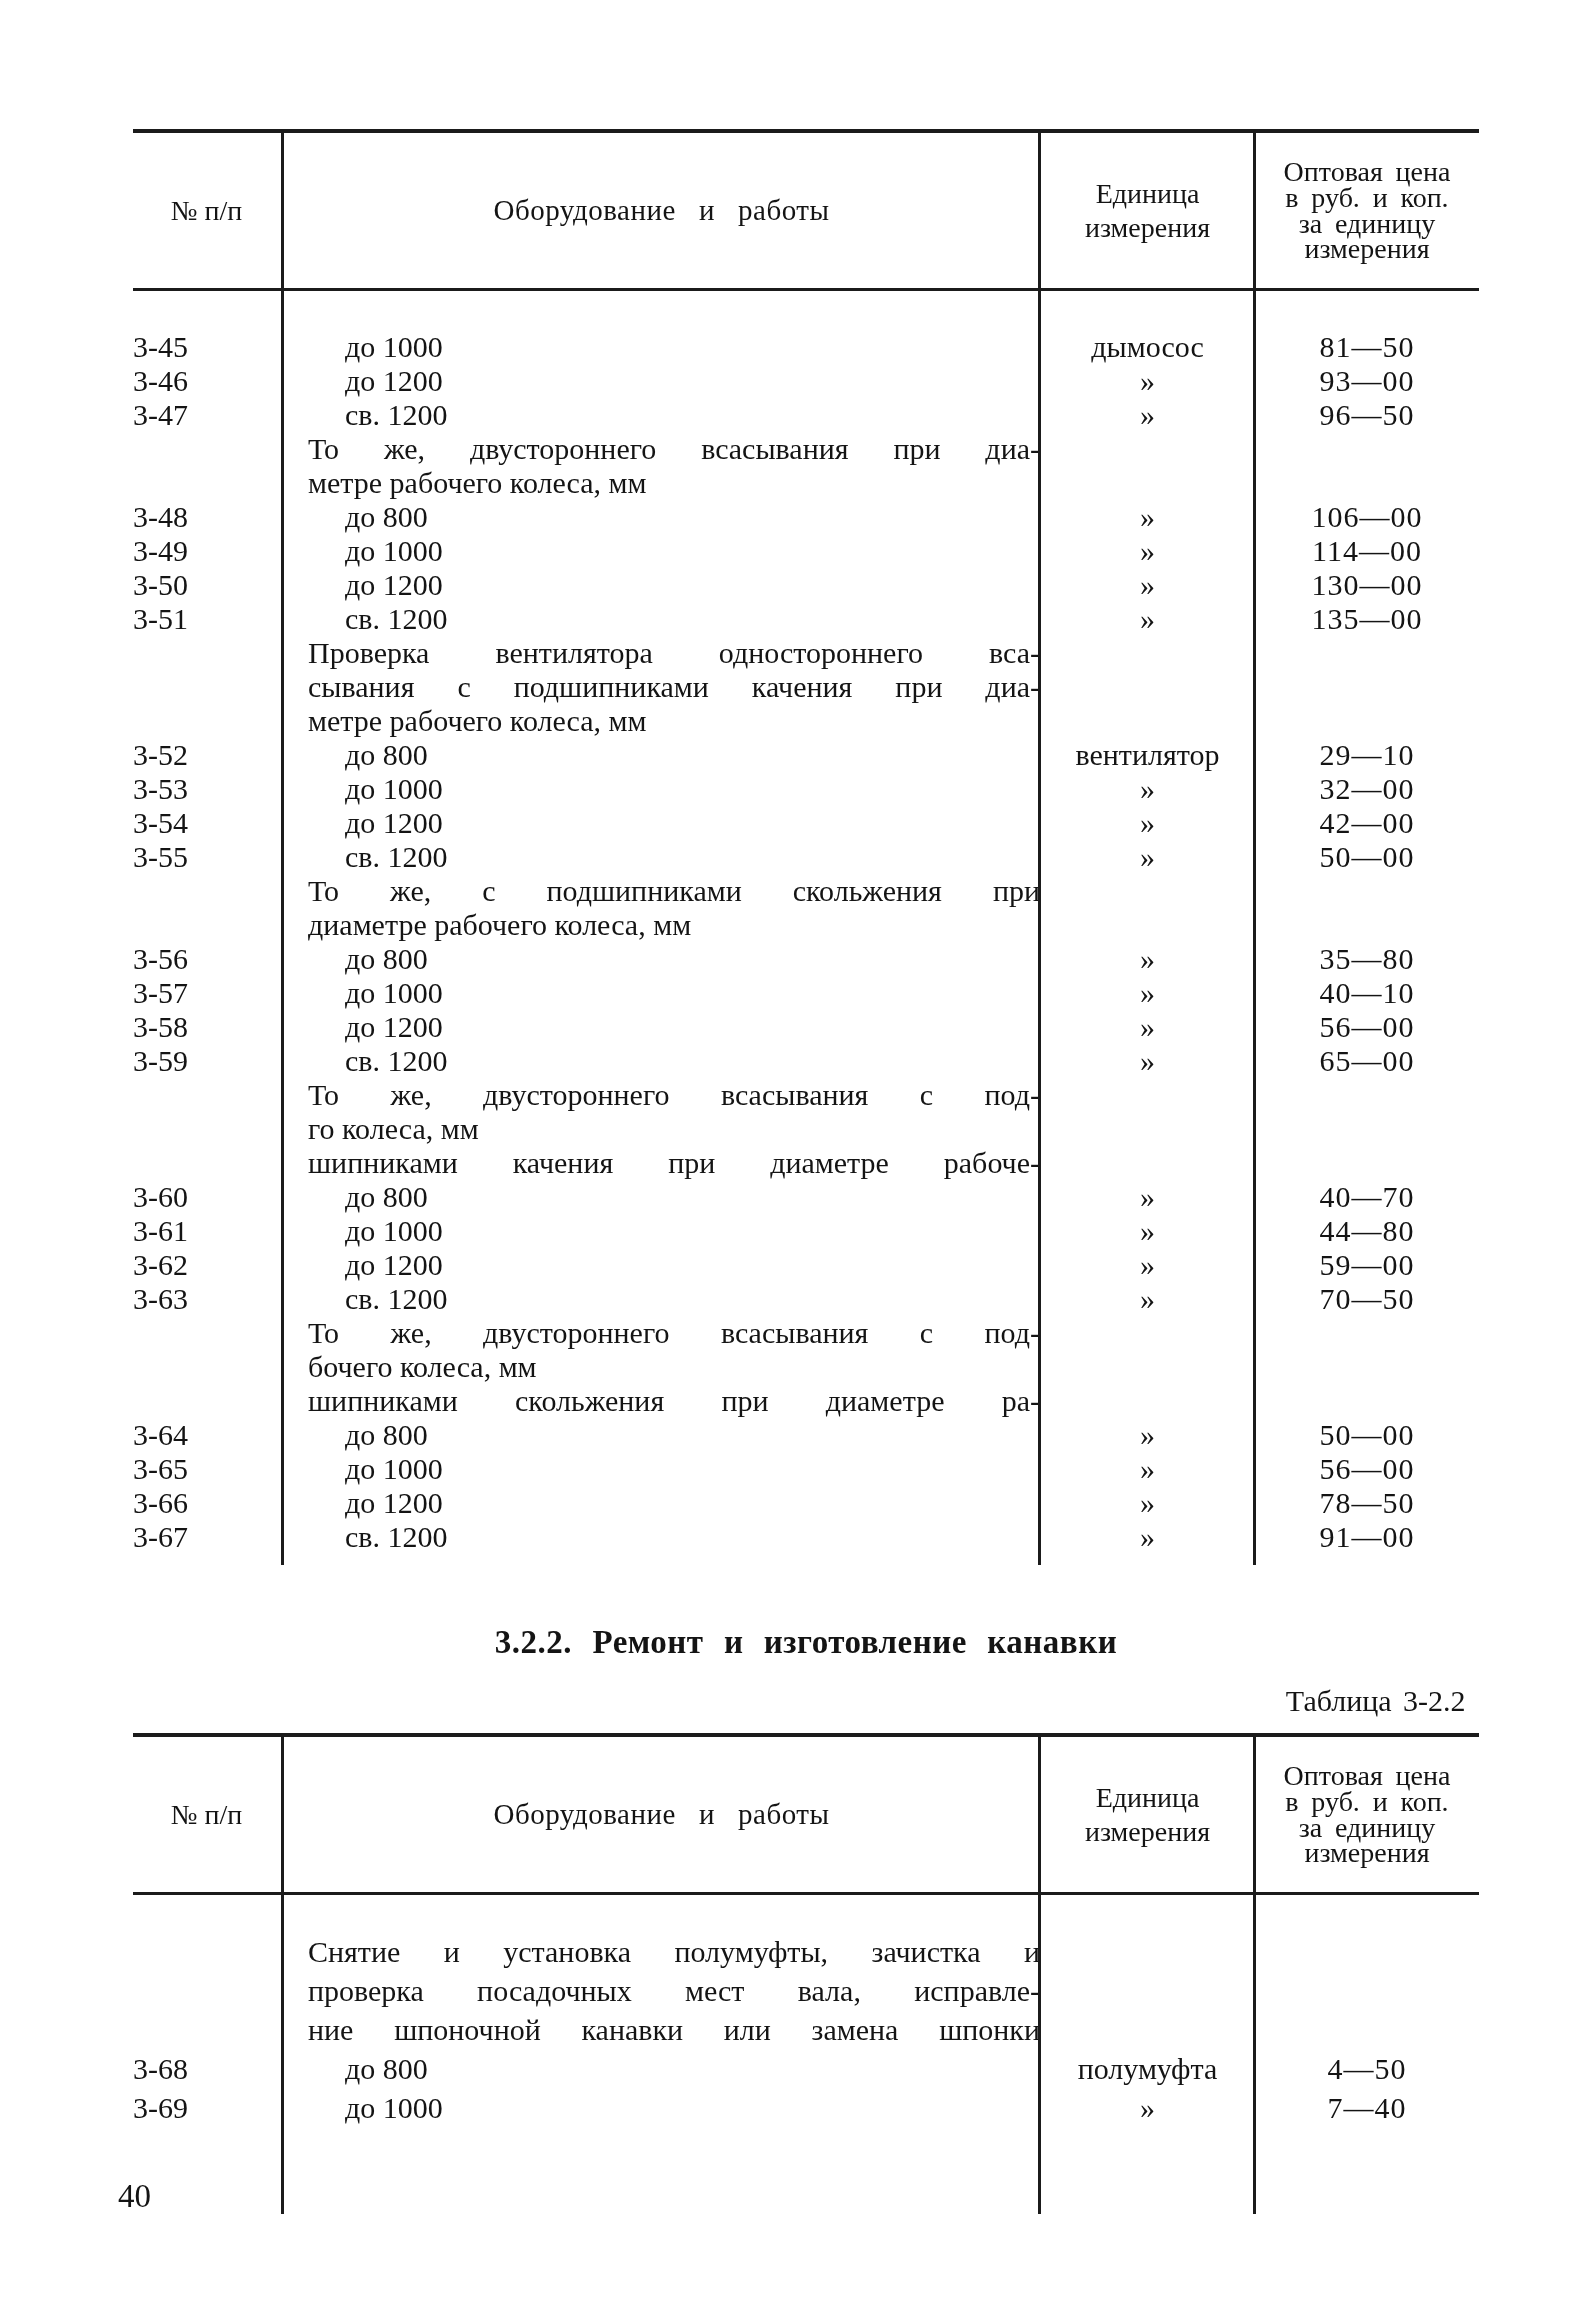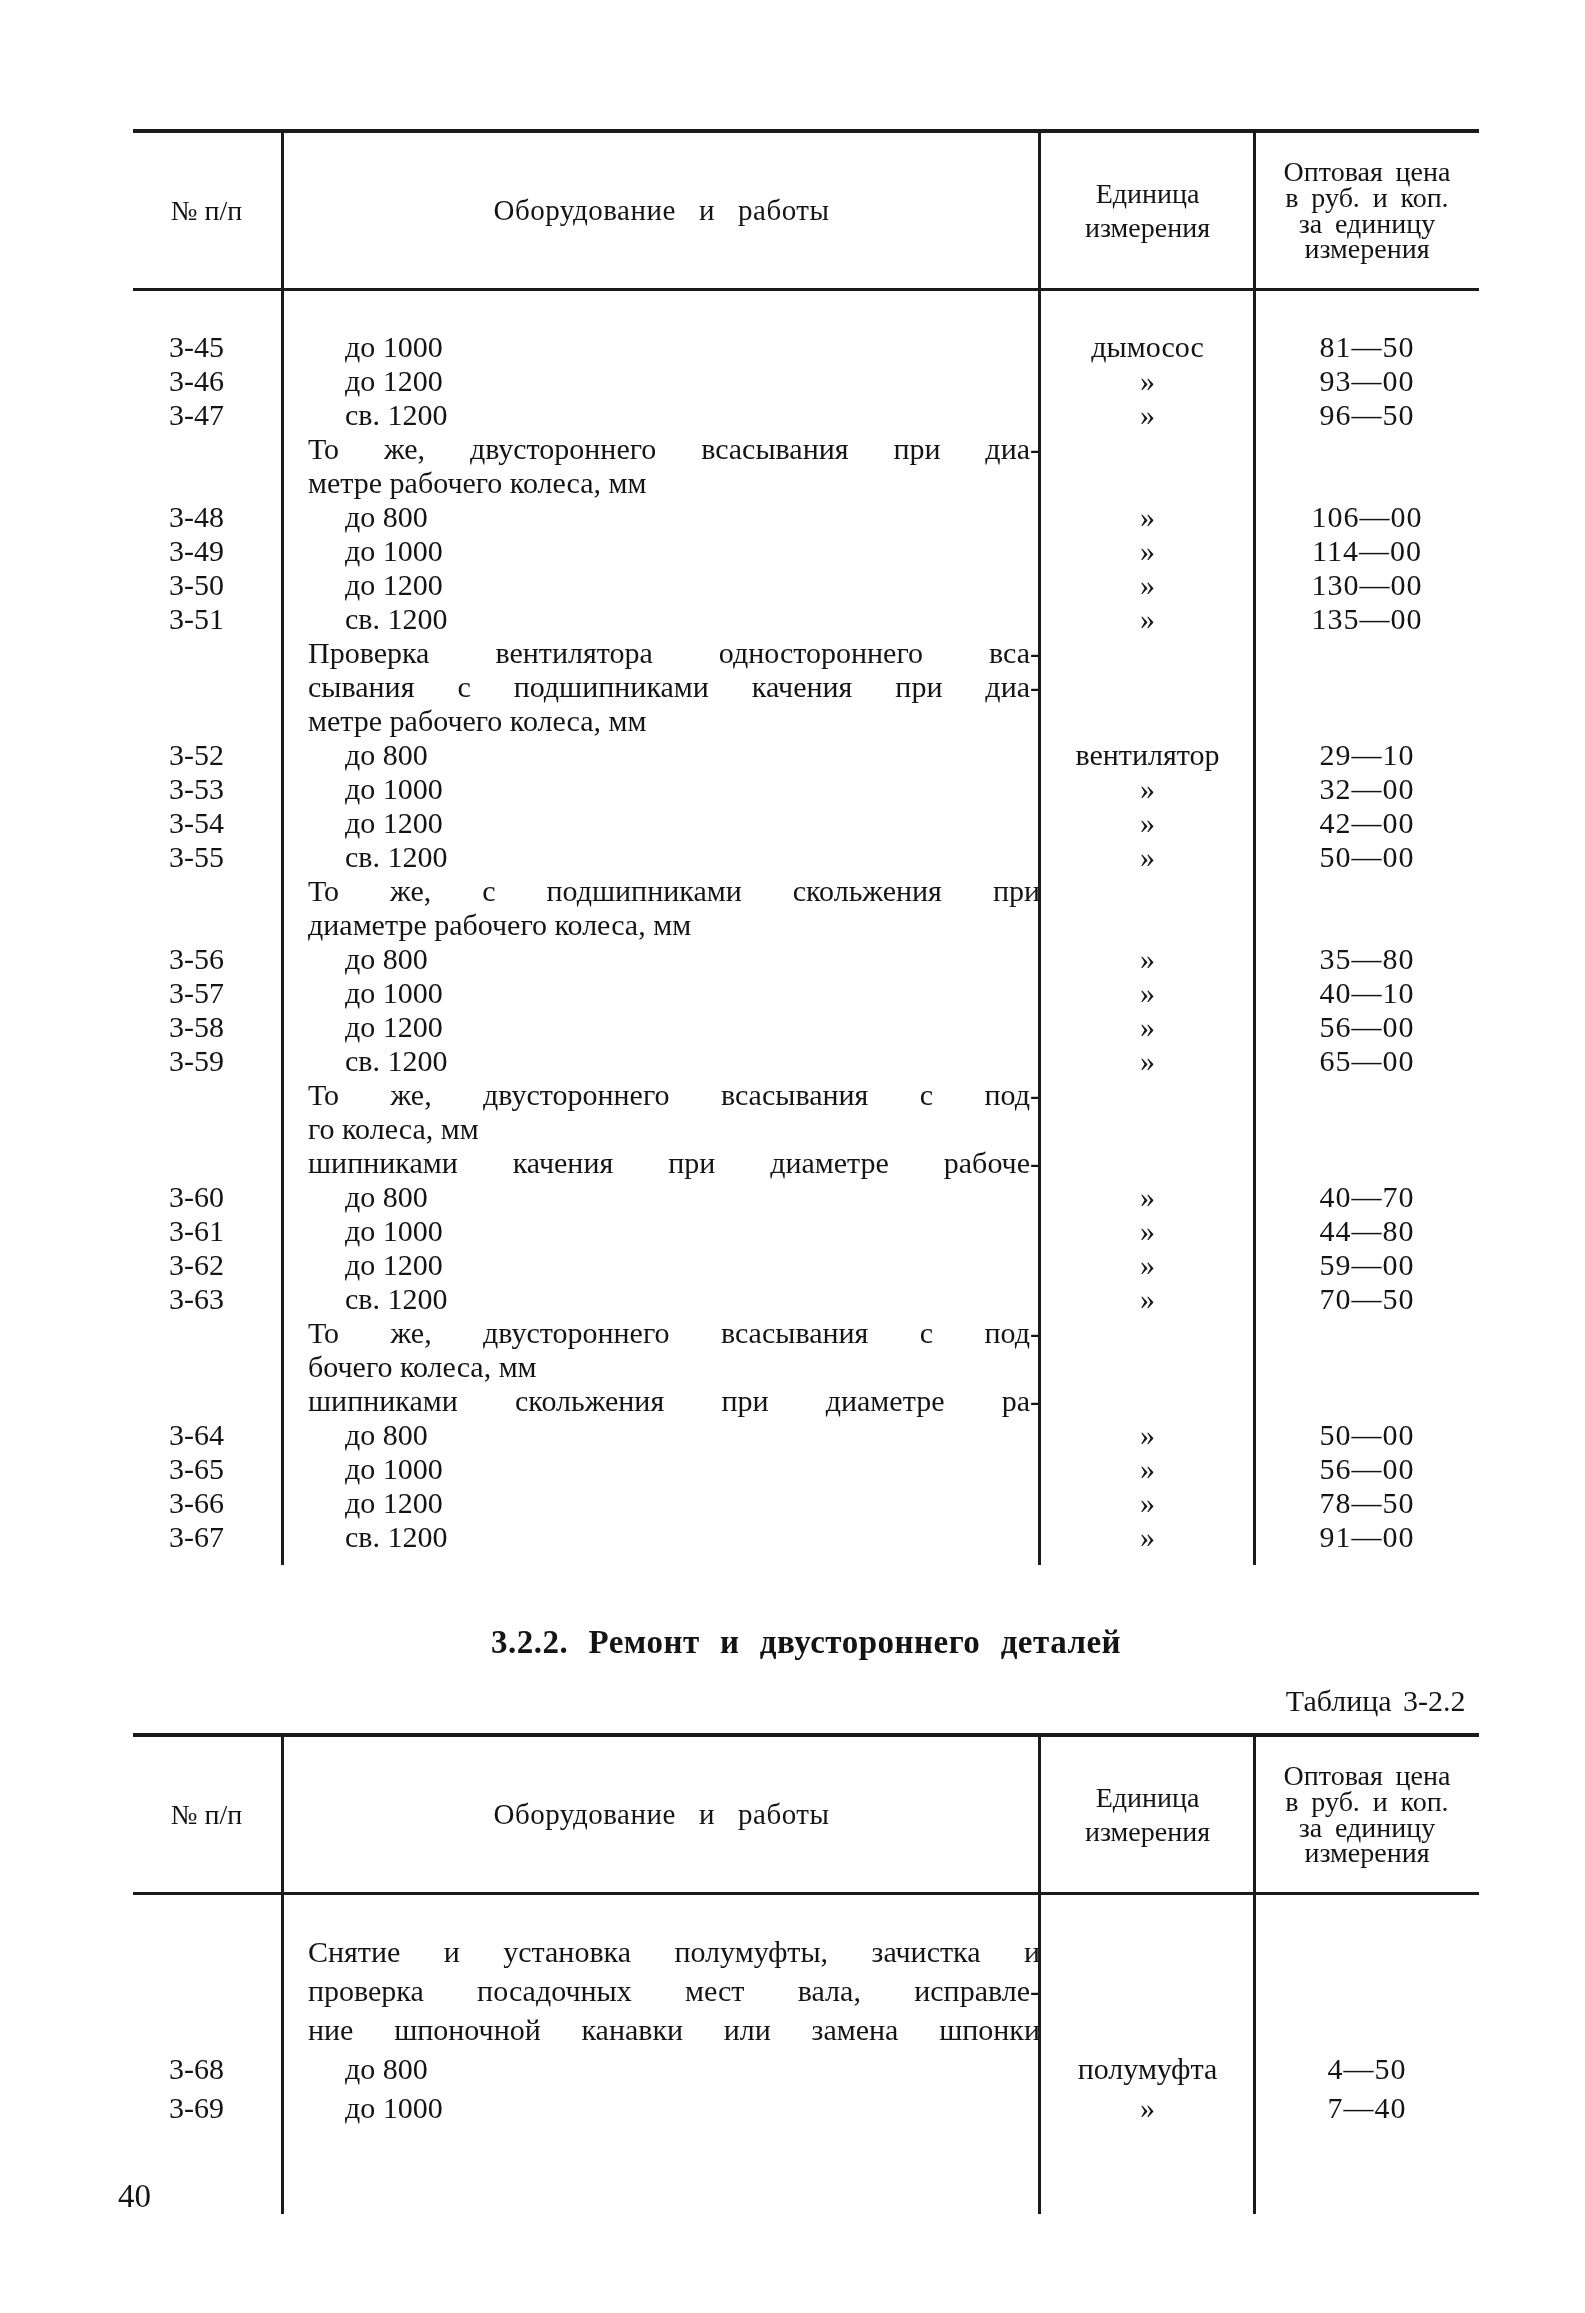--- a/index.html
+++ b/index.html
@@ -38,21 +38,21 @@
   }
   .t1 .tbody{height:1274px;padding-top:39px;font-size:30px;line-height:34px;}
   .t2 .tbody{height:319px;padding-top:37px;font-size:30px;line-height:39px;}
 
   .vline{position:absolute;top:0;bottom:0;width:2.9px;background:#1b1b1b;}
   .vl1{left:148px;}
   .vl2{left:905px;}
   .vl3{left:1120px;}
 
   .cell{box-sizing:border-box;}
-  .c-num{text-align:center;padding-right:23px;}
+  .c-num{padding-right:23px;}
   .work-item{padding-left:62px;}
   .desc{padding-left:25px;}
   .desc-line{text-align:justify;text-align-last:justify;}
   .desc-line.last{text-align-last:left;}
   .c-unit{text-align:center;}
   .c-price{text-align:center;letter-spacing:1px;}
 
   .section-heading{
     position:absolute;top:1624px;left:133px;width:1346px;
     text-align:center;font-weight:700;font-size:33px;
@@ -270,21 +270,21 @@
         <div class="cell c-price">78—50</div>
         <div class="cell c-num">3-67</div>
         <div class="cell c-work">
           <div class="work-item">св. 1200</div>
         </div>
         <div class="cell c-unit">»</div>
         <div class="cell c-price">91—00</div>
       </div>
   </div>
 
-  <div class="section-heading">3.2.2. Ремонт и двустороннего деталей</div>
+  <div class="section-heading">3.2.2. Ремонт и изготовление канавки</div>
   <div class="table-caption">Таблица 3-2.2</div>
 
   <div class="ptable t2">
     <div class="thead">
       <div class="vline vl1"></div>
       <div class="vline vl2"></div>
       <div class="vline vl3"></div>
       <div class="hcell h-num">№ п/п</div>
       <div class="hcell h-work">Оборудование и работы</div>
       <div class="hcell h-unit">Единица

